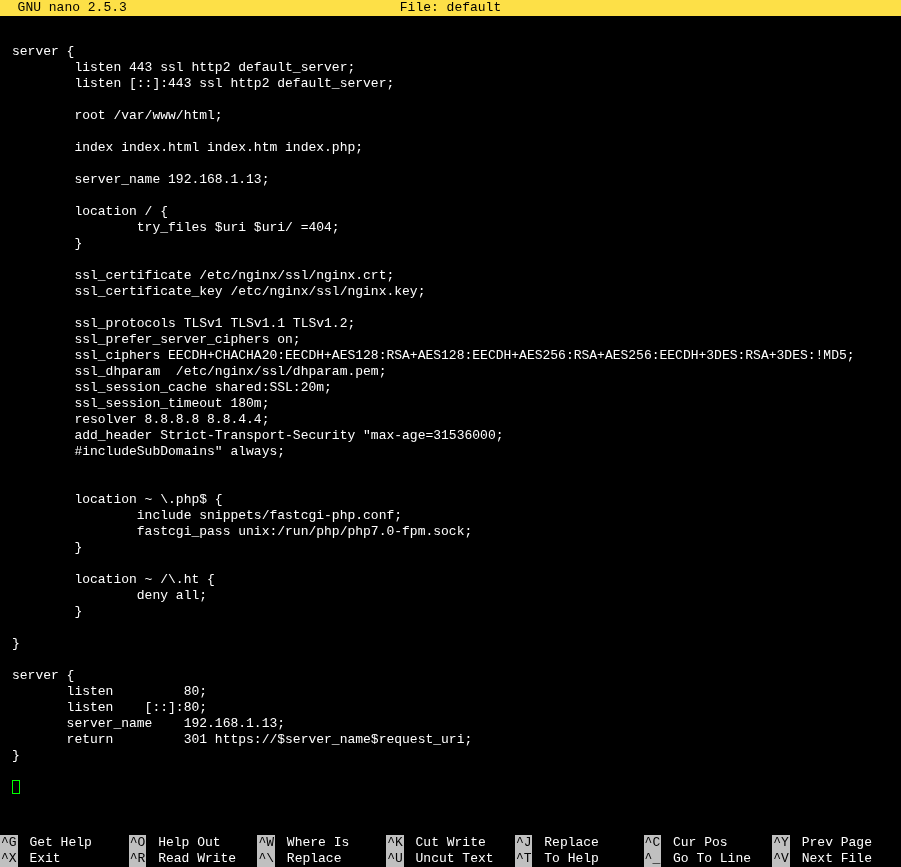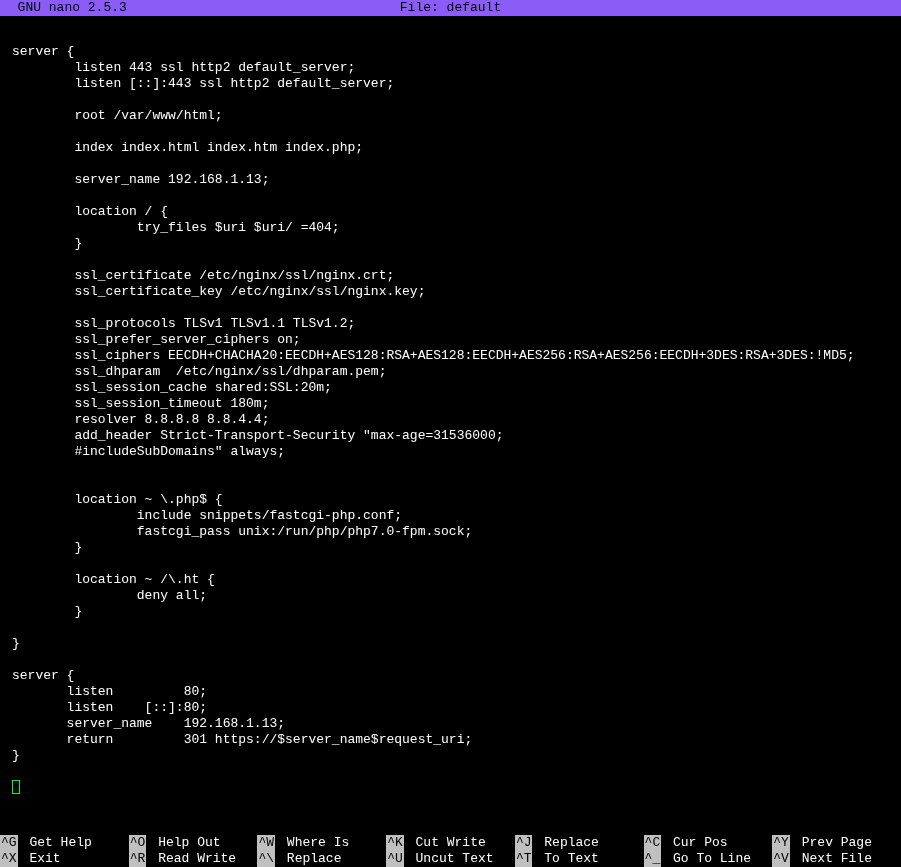--- a/index.html
+++ b/index.html
@@ -8,21 +8,21 @@
       color: #fff;
       font-family: "Courier New", monospace;
       font-size: 13px;
       line-height: 16px;
       width: 901px;
       height: 867px;
       overflow: hidden;
       position: relative;
     }
     .titlebar {
-      background: #8b5cf6;
+      background: #fde047;
       color: #000;
       height: 16px;
       display: flex;
       white-space: pre;
     }
     .titlebar .app { flex: 0 0 auto; padding-left: 2px; }
     .titlebar .file { position: absolute; left: 50%; transform: translateX(-50%); font-family: Liberation Mono, monospace; }
     .editor {
       white-space: pre;
       padding: 12px;
@@ -81,17 +81,17 @@
       <div class="shortcut"><span class="key">^K</span><span> Cut Write</span></div>
       <div class="shortcut"><span class="key">^J</span><span> Replace</span></div>
       <div class="shortcut"><span class="key">^C</span><span> Cur Pos</span></div>
       <div class="shortcut"><span class="key">^Y</span><span> Prev Page</span></div>
     </div>
   <div class="footer-row" id="row2">
       <div class="shortcut"><span class="key">^X</span><span> Exit</span></div>
       <div class="shortcut"><span class="key">^R</span><span> Read Write</span></div>
       <div class="shortcut"><span class="key">^\</span><span> Replace</span></div>
       <div class="shortcut"><span class="key">^U</span><span> Uncut Text</span></div>
-      <div class="shortcut"><span class="key">^T</span><span> To Text</span></div>
+      <div class="shortcut"><span class="key">^T</span><span> To Help</span></div>
       <div class="shortcut"><span class="key">^_</span><span> Go To Line</span></div>
       <div class="shortcut"><span class="key">^V</span><span> Next File</span></div>
     </div>
 </div>
 
 </body></html>

